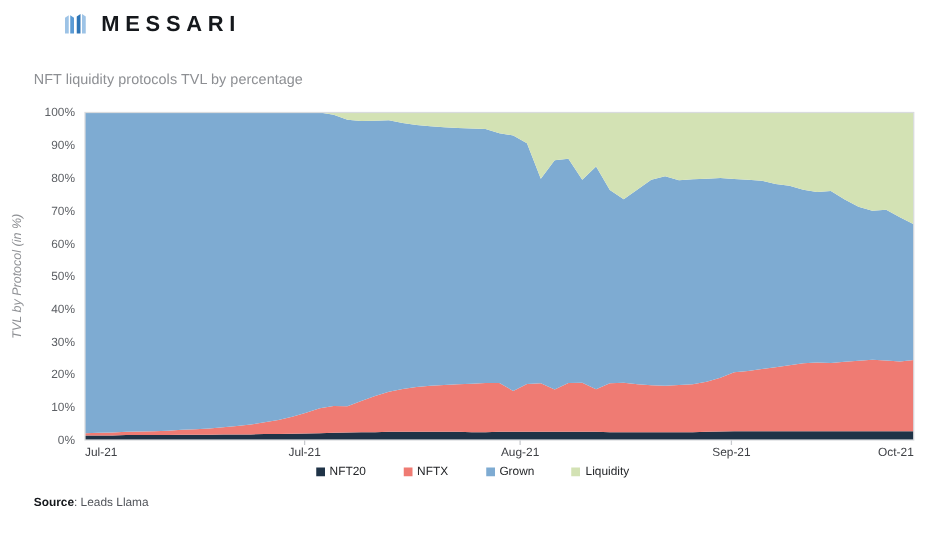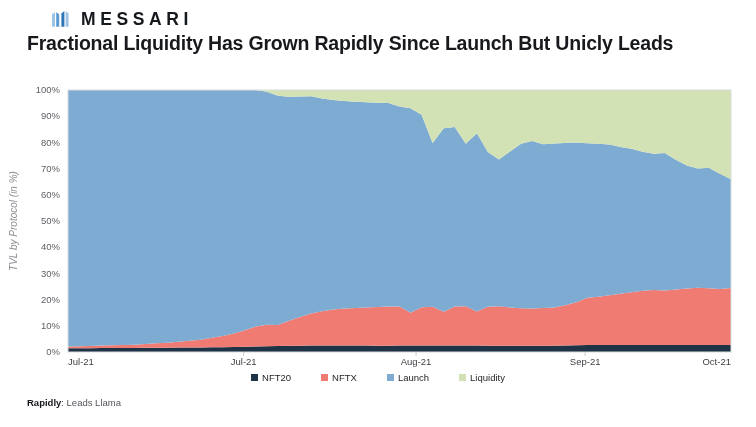--- a/index.html
+++ b/index.html
@@ -117,21 +117,21 @@
   <div id="brand">
     <svg id="brand-mark" viewBox="0 0 22 17">
       <polygon points="0,3.2 3.0,1.2 3.0,15.8 0,15.8" fill="#9dc3e6"></polygon>
       <polygon points="4.2,1.2 7.2,3.2 7.2,15.8 4.2,15.8" fill="#5b9bd5"></polygon>
       <polygon points="9.4,2.2 12.4,0.2 12.4,15.8 9.4,15.8" fill="#2e75b6"></polygon>
       <polygon points="13.6,0.2 16.6,2.2 16.6,15.8 13.6,15.8" fill="#9dc3e6"></polygon>
     </svg>
     <span id="brand-name">MESSARI</span>
   </div>
 
-  <div id="chart-title">Fractional Liquidity Has Grown Rapidly Since Launch But Unicly Leads</div>
+  <div id="chart-subtitle">NFT liquidity protocols TVL by percentage</div>
 
   <div id="plot-wrap">
     <svg id="plot-svg" width="756" height="400">
       <g id="g-yticks">
           <text x="60" y="355.2" text-anchor="end" font-size="9.5" fill="#5c5f64" font-family="&quot;Liberation Sans&quot;, sans-serif">0%</text>
           <text x="60" y="329" text-anchor="end" font-size="9.5" fill="#5c5f64" font-family="&quot;Liberation Sans&quot;, sans-serif">10%</text>
           <text x="60" y="302.8" text-anchor="end" font-size="9.5" fill="#5c5f64" font-family="&quot;Liberation Sans&quot;, sans-serif">20%</text>
           <text x="60" y="276.59999999999997" text-anchor="end" font-size="9.5" fill="#5c5f64" font-family="&quot;Liberation Sans&quot;, sans-serif">30%</text>
           <text x="60" y="250.39999999999998" text-anchor="end" font-size="9.5" fill="#5c5f64" font-family="&quot;Liberation Sans&quot;, sans-serif">40%</text>
           <text x="60" y="224.2" text-anchor="end" font-size="9.5" fill="#5c5f64" font-family="&quot;Liberation Sans&quot;, sans-serif">50%</text>
@@ -170,25 +170,25 @@
       <div class="legend-item">
         <span class="legend-swatch" style="background: rgb(31, 51, 71);"></span>
         <span>NFT20</span>
       </div>
       <div class="legend-item">
         <span class="legend-swatch" style="background: rgb(239, 123, 115);"></span>
         <span>NFTX</span>
       </div>
       <div class="legend-item">
         <span class="legend-swatch" style="background: rgb(126, 171, 210);"></span>
-        <span>Launch</span>
+        <span>Grown</span>
       </div>
       <div class="legend-item">
         <span class="legend-swatch" style="background: rgb(211, 226, 180);"></span>
         <span>Liquidity</span>
       </div>
     </div>
 
   <div id="footer">
-    <div><span class="lbl">Rapidly</span><span class="val">: Leads Llama</span></div>
+    <div><span class="lbl">Source</span><span class="val">: Leads Llama</span></div>
   </div>
 
 </div>
 
 </body></html>

